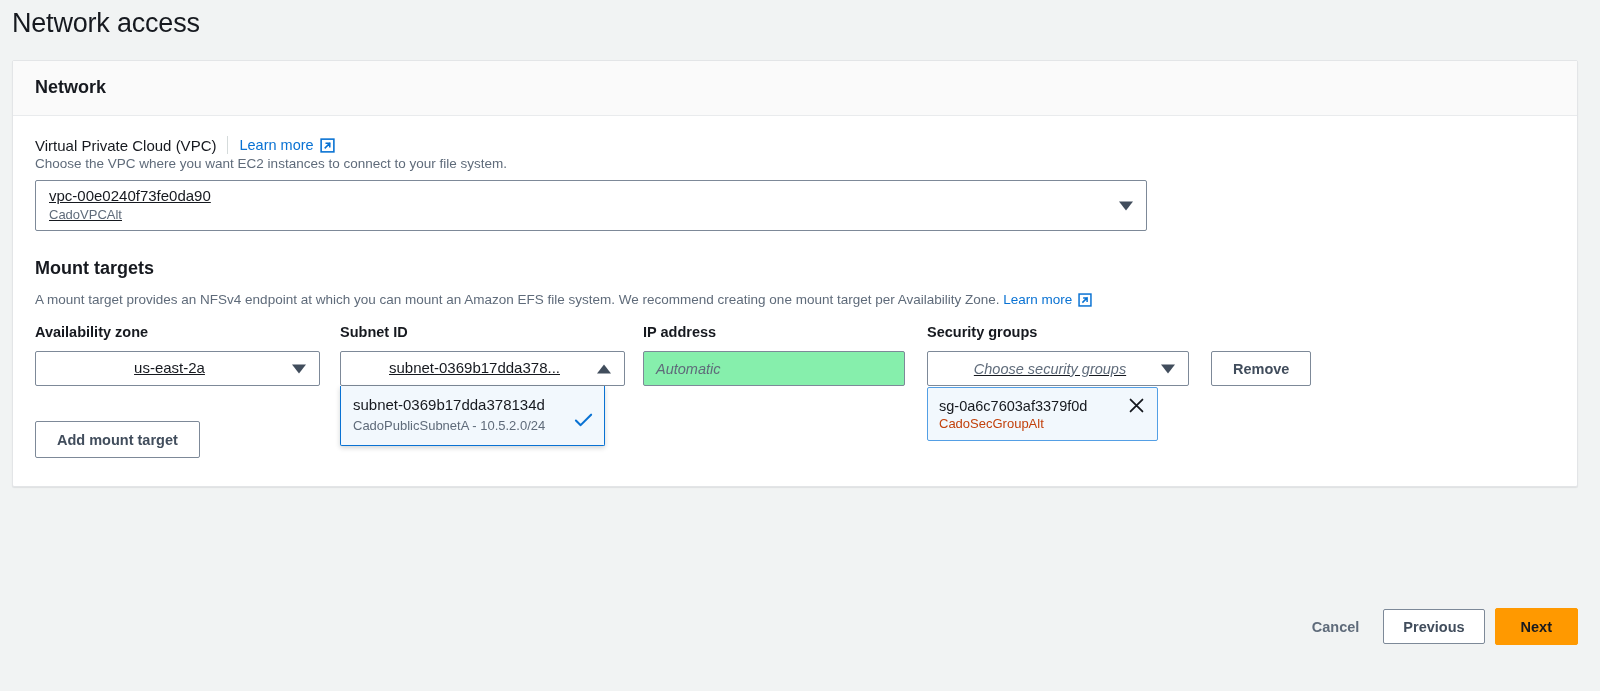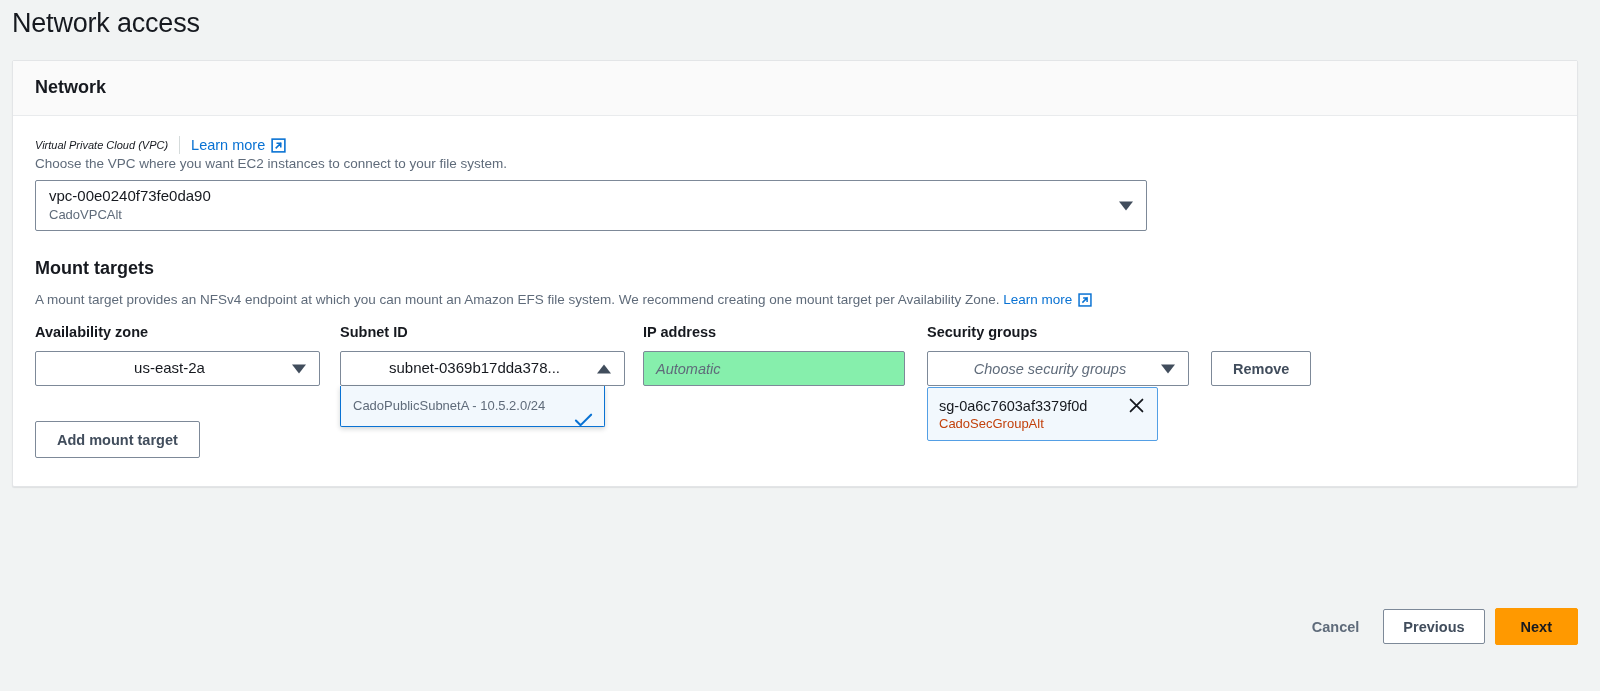--- a/index.html
+++ b/index.html
@@ -47,23 +47,22 @@
   }
 
   
   .field-label-row {
     display: flex;
     align-items: center;
     gap: 0;
     margin-bottom: 2px;
   }
   .field-label {
-    font-size: 11px;
-    color: #16191f;
-    font-style: italic;
+    font-size: 15px;
+    color: #16191f;
   }
   .divider-v {
     width: 1px;
     height: 18px;
     background: #d5dbdb;
     margin: 0 11px;
   }
   .link {
     color: #0972d3;
     font-size: 14.5px;
@@ -83,20 +82,21 @@
   
   .select-box {
     border: 1px solid #7d8998;
     border-radius: 2px;
     background: #fff;
     position: relative;
     cursor: pointer;
     display: flex;
     flex-direction: column;
     justify-content: center;
+    text-decoration: underline;
   }
   .select-primary {
     font-size: 15px;
     color: #16191f;
     line-height: 1.25;
   }
   .select-secondary {
     font-size: 13px;
     color: #5f6b7a;
     line-height: 1.3;
@@ -350,20 +350,21 @@
 
         <div class="mt-col col-sub">
           <div class="col-head">Subnet ID</div>
           <div class="select-box ctl">
             <span class="select-primary">subnet-0369b17dda378...</span>
             <span class="caret up"></span>
           </div>
 
           <div class="dropdown">
             <div>
+              <div class="dd-opt-primary">subnet-0369b17dda378134d</div>
               <div class="dd-opt-secondary">CadoPublicSubnetA - 10.5.2.0/24</div>
               <span class="dd-check">
                 <svg width="19" height="16" viewBox="0 0 20 16" fill="none">
                   <path d="M2 8.6 L7 13.4 L18 2.4" stroke="#0972d3" stroke-width="2.2" stroke-linecap="round" stroke-linejoin="round"></path>
                 </svg>
               </span>
             </div>
           </div>
         </div>
 

